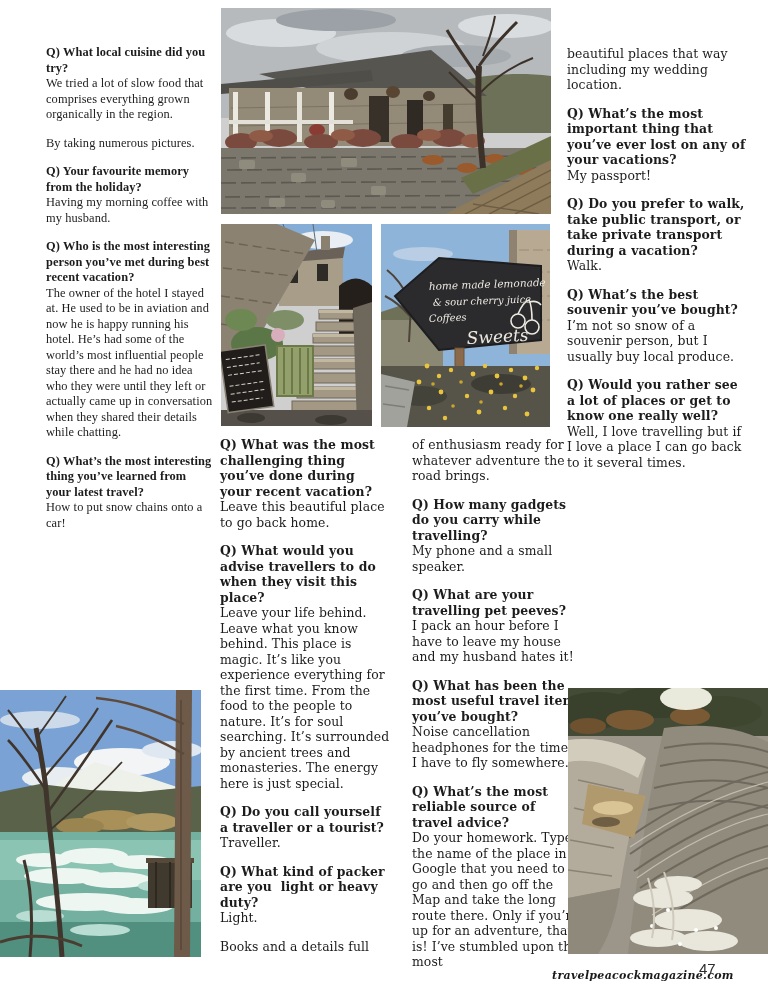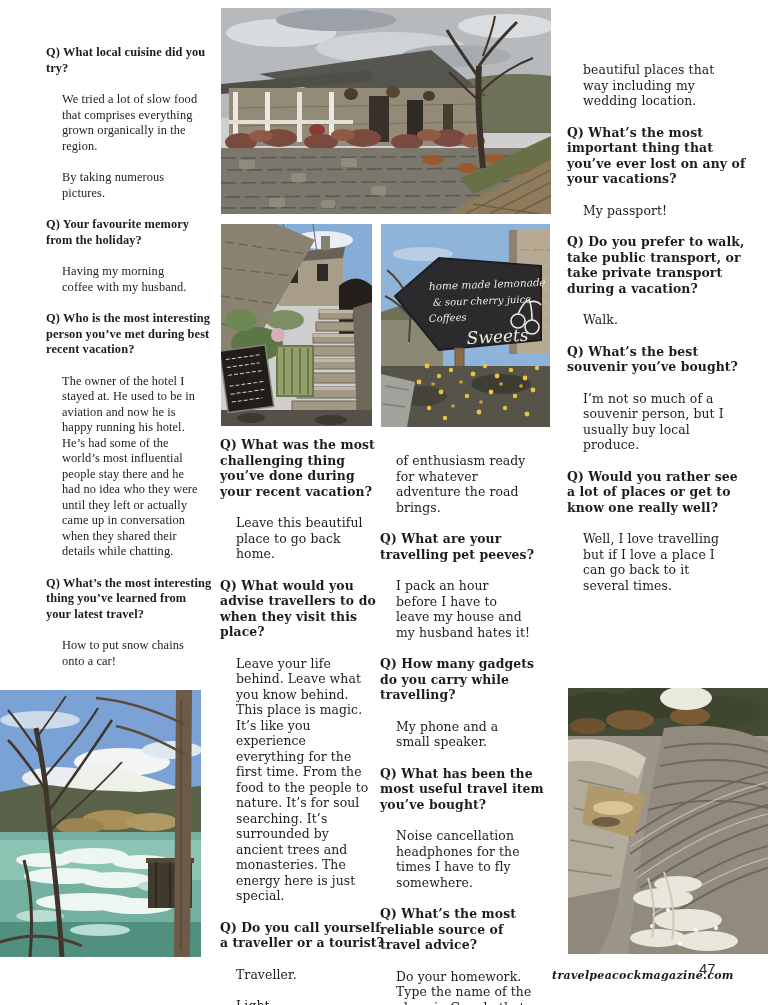--- a/index.html
+++ b/index.html
@@ -1,21 +1,21 @@
 <!DOCTYPE html>
 <html><head>
 <meta charset="utf-8">
 <style>
   html,body{margin:0;padding:0;background:#e9e9e9;}
   .page{position:relative;width:768px;height:1005px;background:#ffffff;overflow:hidden;
         font-family:"DejaVu Serif","Liberation Serif",serif;}
   .col{position:absolute;font-size:12.4px;line-height:1.25;color:#1c1c1c;letter-spacing:.1px;}
   .blk{margin-bottom:13px;}
   .q{font-weight:700;margin:0;}
-  .a{margin:16px;}
+  .a{margin:0;}
   .photo{position:absolute;overflow:hidden;background:#cfcfcf;}
   .photo svg{display:block;width:100%;height:100%;}
   .footer-site{position:absolute;left:552px;top:969px;font-style:italic;font-weight:700;
                font-size:11px;color:#1a1a1a;letter-spacing:.3px;}
   .page-number{position:absolute;left:699px;top:960px;font-family:"Liberation Sans",sans-serif;
                font-size:15px;color:#2c2c2c;}
 </style>
 </head>
 <body>
 
@@ -50,40 +50,41 @@
     </div>
     <div class="blk">
       <p class="q">Q) What would you advise travellers to do when they visit this place?</p>
       <p class="a">Leave your life behind. Leave what you know behind. This place is magic. It’s like you experience everything for the first time. From the food to the people to nature. It’s for soul searching. It’s surrounded by ancient trees and monasteries. The energy here is just special.</p>
     </div>
     <div class="blk">
       <p class="q">Q) Do you call yourself a traveller or a tourist?</p>
       <p class="a">Traveller.</p>
     </div>
     <div class="blk">
+      <p class="q">Q) What kind of packer are you &nbsp;light or heavy duty?</p>
       <p class="a">Light.</p>
     </div>
     <div class="blk">
       <p class="a">Books and a details full</p>
     </div>
   </section>
 
-  <section class="col" style="left:380px;top:437px;width:168px;">
+  <section class="col" style="left:412px;top:437px;width:168px;">
     <div class="blk">
       <p class="a">of enthusiasm ready for whatever adventure the road brings.</p>
+    </div>
+    <div class="blk">
+      <p class="q">Q) How many gadgets do you carry while travelling?</p>
+      <p class="a">My phone and a small speaker.</p>
     </div>
     <div class="blk">
       <p class="q">Q) What are your travelling pet peeves?</p>
       <p class="a">I pack an hour before I have to leave my house and my husband hates it!</p>
     </div>
     <div class="blk">
-      <p class="q">Q) How many gadgets do you carry while travelling?</p>
-      <p class="a">My phone and a small speaker.</p>
-    </div>
-    <div class="blk">
       <p class="q">Q) What has been the most useful travel item you’ve bought?</p>
       <p class="a">Noise cancellation headphones for the times I have to fly somewhere.</p>
     </div>
     <div class="blk">
       <p class="q">Q) What’s the most reliable source of travel advice?</p>
       <p class="a">Do your homework. Type the name of the place in Google that you need to go and then go off the Map and take the long route there. Only if you’re up for an adventure, that is! I’ve stumbled upon the most</p>
     </div>
   </section>
 
   <section class="col" style="left:567px;top:46px;width:180px;">
@@ -93,21 +94,21 @@
     <div class="blk">
       <p class="q">Q) What’s the most important thing that you’ve ever lost on any of your vacations?</p>
       <p class="a">My passport!</p>
     </div>
     <div class="blk">
       <p class="q">Q) Do you prefer to walk, take public transport, or take private transport during a vacation?</p>
       <p class="a">Walk.</p>
     </div>
     <div class="blk">
       <p class="q">Q) What’s the best souvenir you’ve bought?</p>
-      <p class="a">I’m not so much of a souvenir person, but I usually buy local produce.</p>
+      <p class="a">I’m not so snow of a souvenir person, but I usually buy local produce.</p>
     </div>
     <div class="blk">
       <p class="q">Q) Would you rather see a lot of places or get to know one really well?</p>
       <p class="a">Well, I love travelling but if I love a place I can go back to it several times.</p>
     </div>
   </section>
 
   <div class="photo" style="left:221px;top:8px;width:330px;height:206px;">
     <svg viewBox="0 0 330 206" preserveAspectRatio="none">
       <rect width="330" height="110" fill="#b6babd"></rect>

